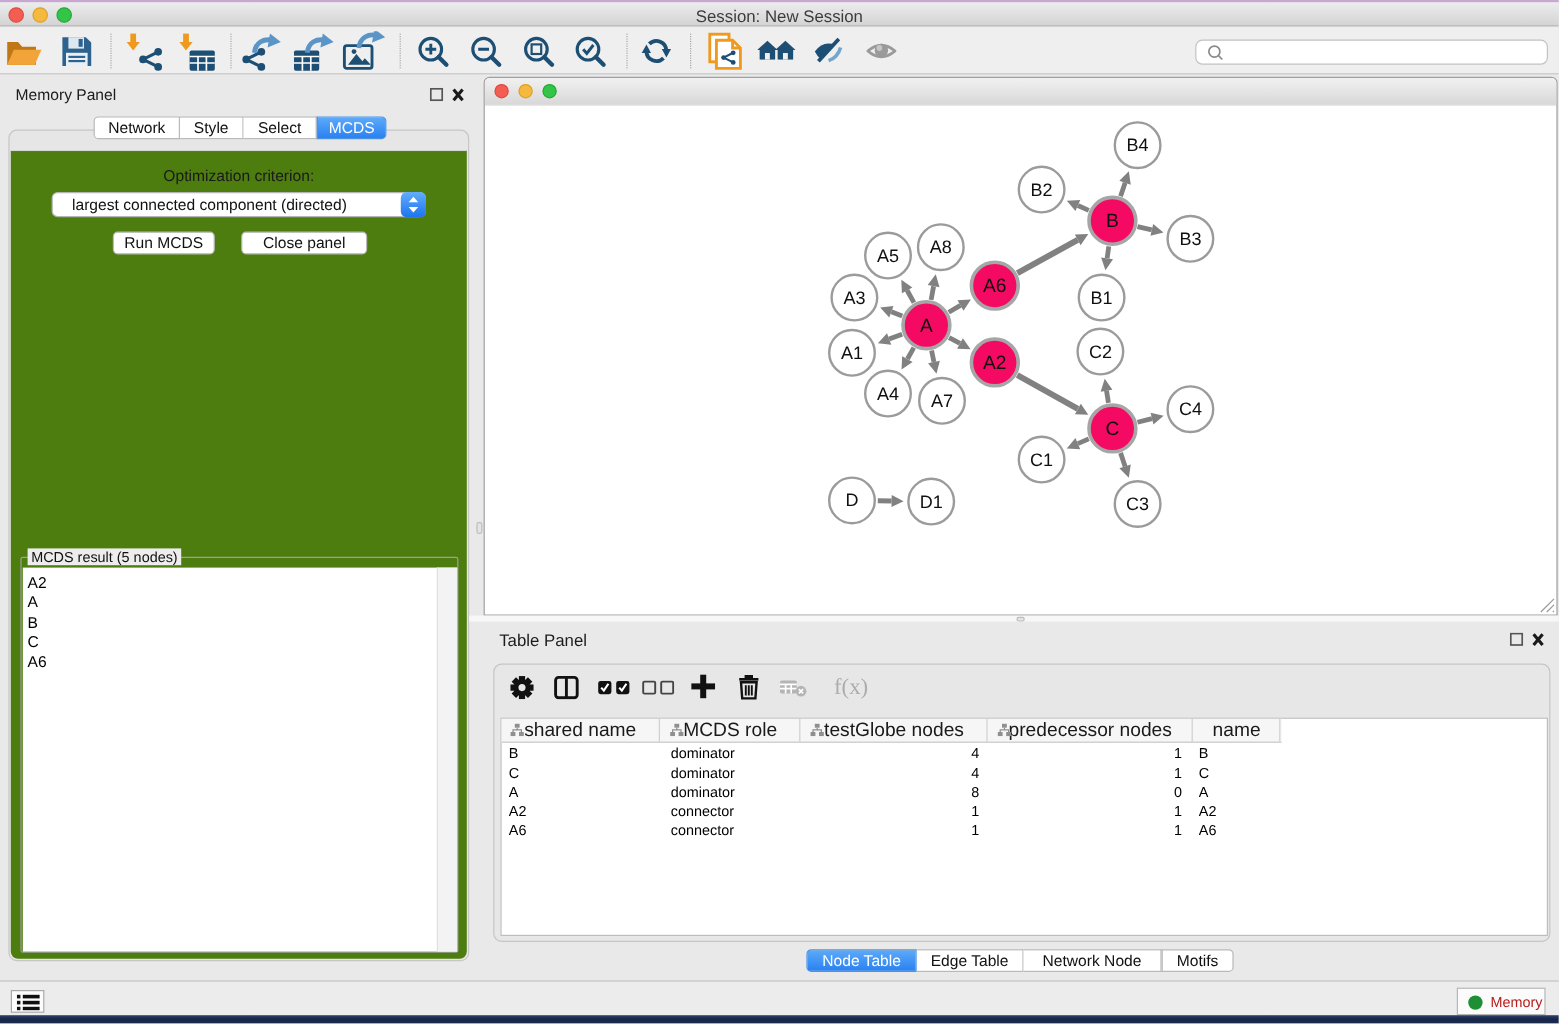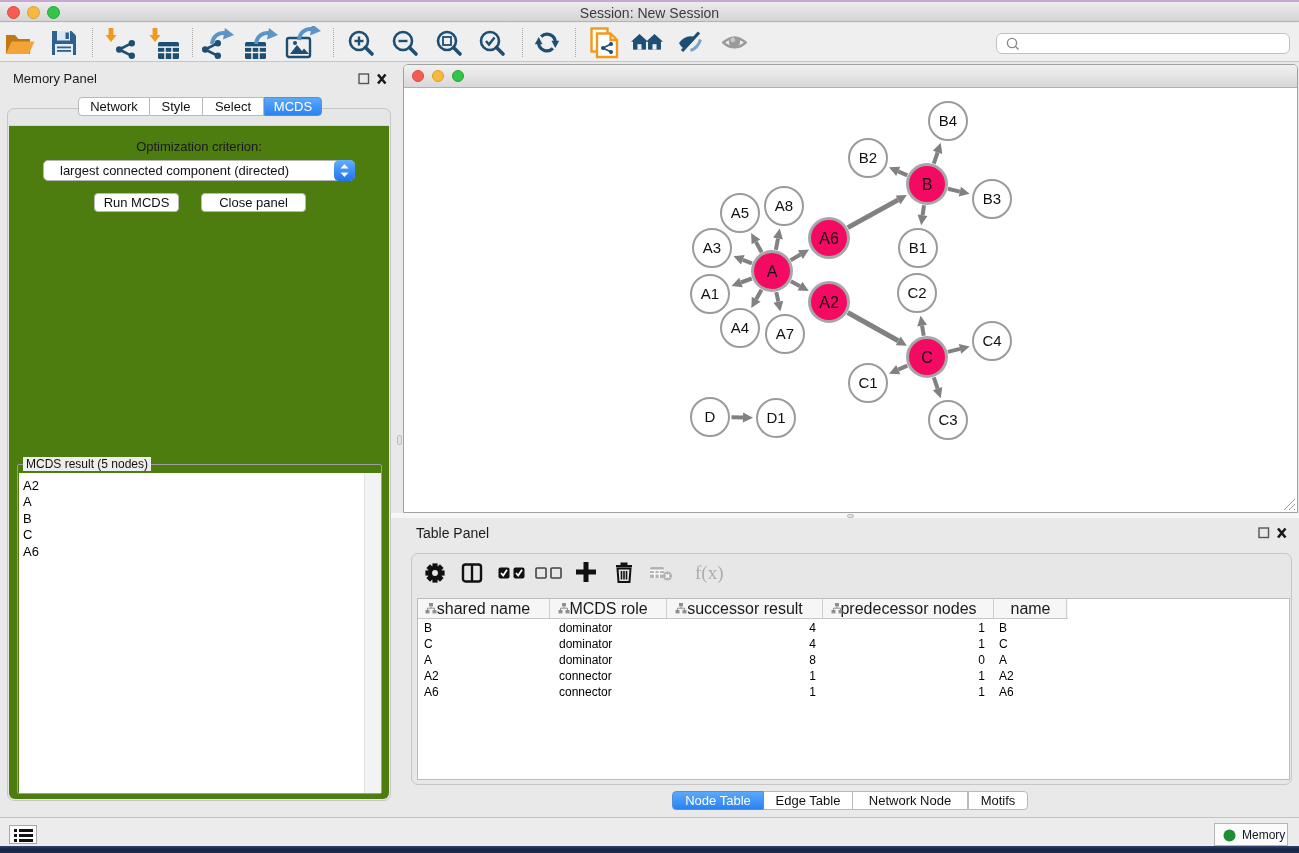--- a/index.html
+++ b/index.html
@@ -34,21 +34,21 @@
 #tpbody { left:411px; top:553px; width:881px; height:232px; background:#e7e7e7; border:1px solid #c6c6c6; border-radius:7px; }
 #tblwrap { position:absolute; left:5px; top:44px; width:873px; height:182px; background:#fff; border:1px solid #bdbdbd; }
 #thead { position:absolute; left:0; top:0; width:650px; height:20px; background:#f6f6f6; border-bottom:1px solid #c9c9c9; }
 .hcell { position:absolute; top:0; height:19px; border-right:1px solid #cfcfcf; text-align:center; line-height:20px; font-size:16px; color:#1a1a1a; }
 .trow { position:absolute; left:0; width:660px; height:16px; font-size:12px; color:#000; }
 .trow span { position:absolute; top:2px; }
 #btabs { left:672px; top:791px; height:19px; z-index:5; }
 #statusbar { left:0; top:817px; width:1299px; height:29px; background:#ececec; border-top:1px solid #c2c2c2; }
 #navy { left:0; top:846px; width:1299px; height:7px; background:linear-gradient(#31436b,#15244a 45%,#1c2b4d); }
 #listbtn { position:absolute; left:9px; top:7px; width:28px; height:19px; background:#fcfcfc; border:1px solid #a8a8a8; }
-#membtn { position:absolute; left:1214px; top:5px; width:74px; height:23px; background:#fbfbfb; border:1px solid #b5b5b5; font-size:12px; color:#0f172a; }
+#membtn { position:absolute; left:1214px; top:5px; width:74px; height:23px; background:#fbfbfb; border:1px solid #b5b5b5; font-size:12px; color:#b91c1c; }
 .grab { position:absolute; background:#e4e4e4; border:1px solid #bdbdbd; border-radius:2px; }
 </style></head><body>
 <div class="abs" id="topline"></div>
 <div class="abs" id="titlebar">
   <div class="tl" style="left:7px;background:#f45d52;border:0.5px solid #dd4a40"></div>
   <div class="tl" style="left:27px;background:#f5b940;border:0.5px solid #dfa023"></div>
   <div class="tl" style="left:47px;background:#33c548;border:0.5px solid #23a835"></div>
   <div class="t">Session: New Session</div>
 </div>
 <div class="abs" id="toolbar">
@@ -322,21 +322,21 @@
           <rect x="7.5" y="7" width="4" height="3.4" fill="#8f8f8f"></rect>
           <path d="M6 3.4 L6 5.2 M2.5 7 L2.5 5.2 L9.5 5.2 L9.5 7" stroke="#8f8f8f" stroke-width="1" fill="none"></path>
         </svg>
         <div class="hcell" style="left:133px;width:116px">MCDS role</div>
         <svg style="position:absolute;left:140px;top:4px" width="12" height="11" viewBox="0 0 12 11">
           <rect x="4" y="0" width="4" height="3.4" fill="#8f8f8f"></rect>
           <rect x="0.5" y="7" width="4" height="3.4" fill="#8f8f8f"></rect>
           <rect x="7.5" y="7" width="4" height="3.4" fill="#8f8f8f"></rect>
           <path d="M6 3.4 L6 5.2 M2.5 7 L2.5 5.2 L9.5 5.2 L9.5 7" stroke="#8f8f8f" stroke-width="1" fill="none"></path>
         </svg>
-        <div class="hcell" style="left:250px;width:155px">successor result</div>
+        <div class="hcell" style="left:250px;width:155px">testGlobe nodes</div>
         <svg style="position:absolute;left:257px;top:4px" width="12" height="11" viewBox="0 0 12 11">
           <rect x="4" y="0" width="4" height="3.4" fill="#8f8f8f"></rect>
           <rect x="0.5" y="7" width="4" height="3.4" fill="#8f8f8f"></rect>
           <rect x="7.5" y="7" width="4" height="3.4" fill="#8f8f8f"></rect>
           <path d="M6 3.4 L6 5.2 M2.5 7 L2.5 5.2 L9.5 5.2 L9.5 7" stroke="#8f8f8f" stroke-width="1" fill="none"></path>
         </svg>
         <div class="hcell" style="left:406px;width:170px">predecessor nodes</div>
         <svg style="position:absolute;left:413px;top:4px" width="12" height="11" viewBox="0 0 12 11">
           <rect x="4" y="0" width="4" height="3.4" fill="#8f8f8f"></rect>
           <rect x="0.5" y="7" width="4" height="3.4" fill="#8f8f8f"></rect>

